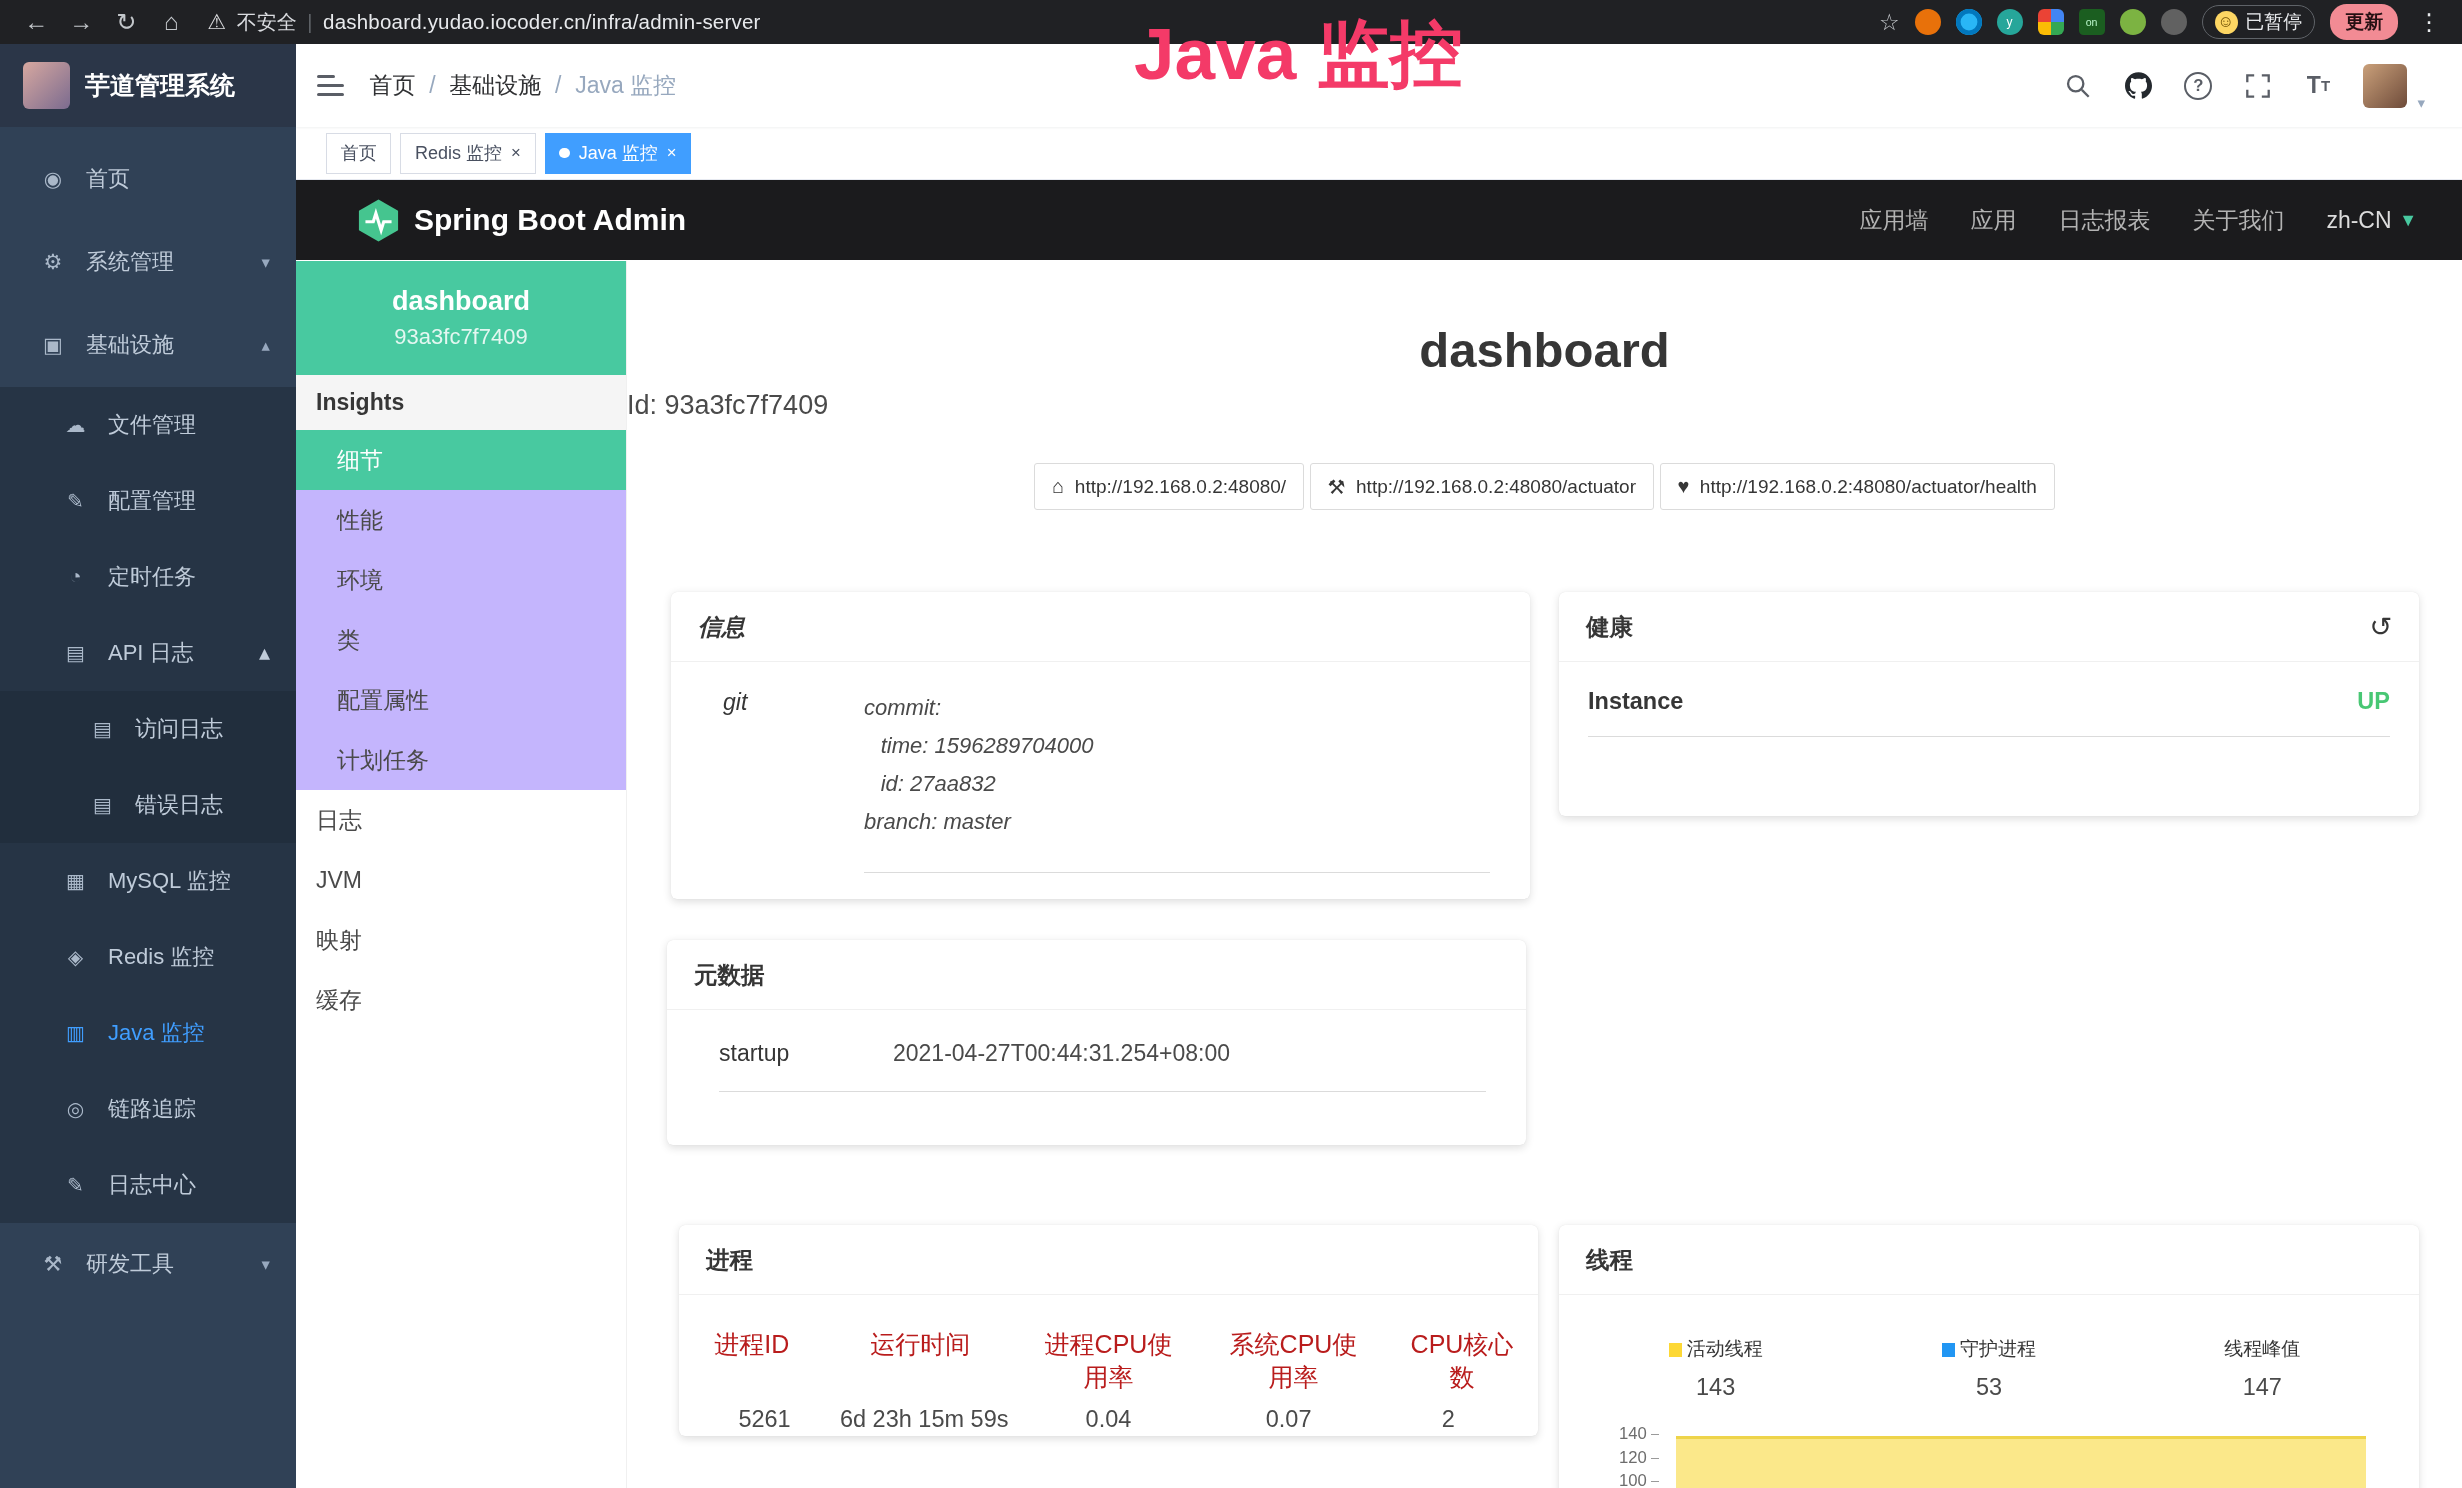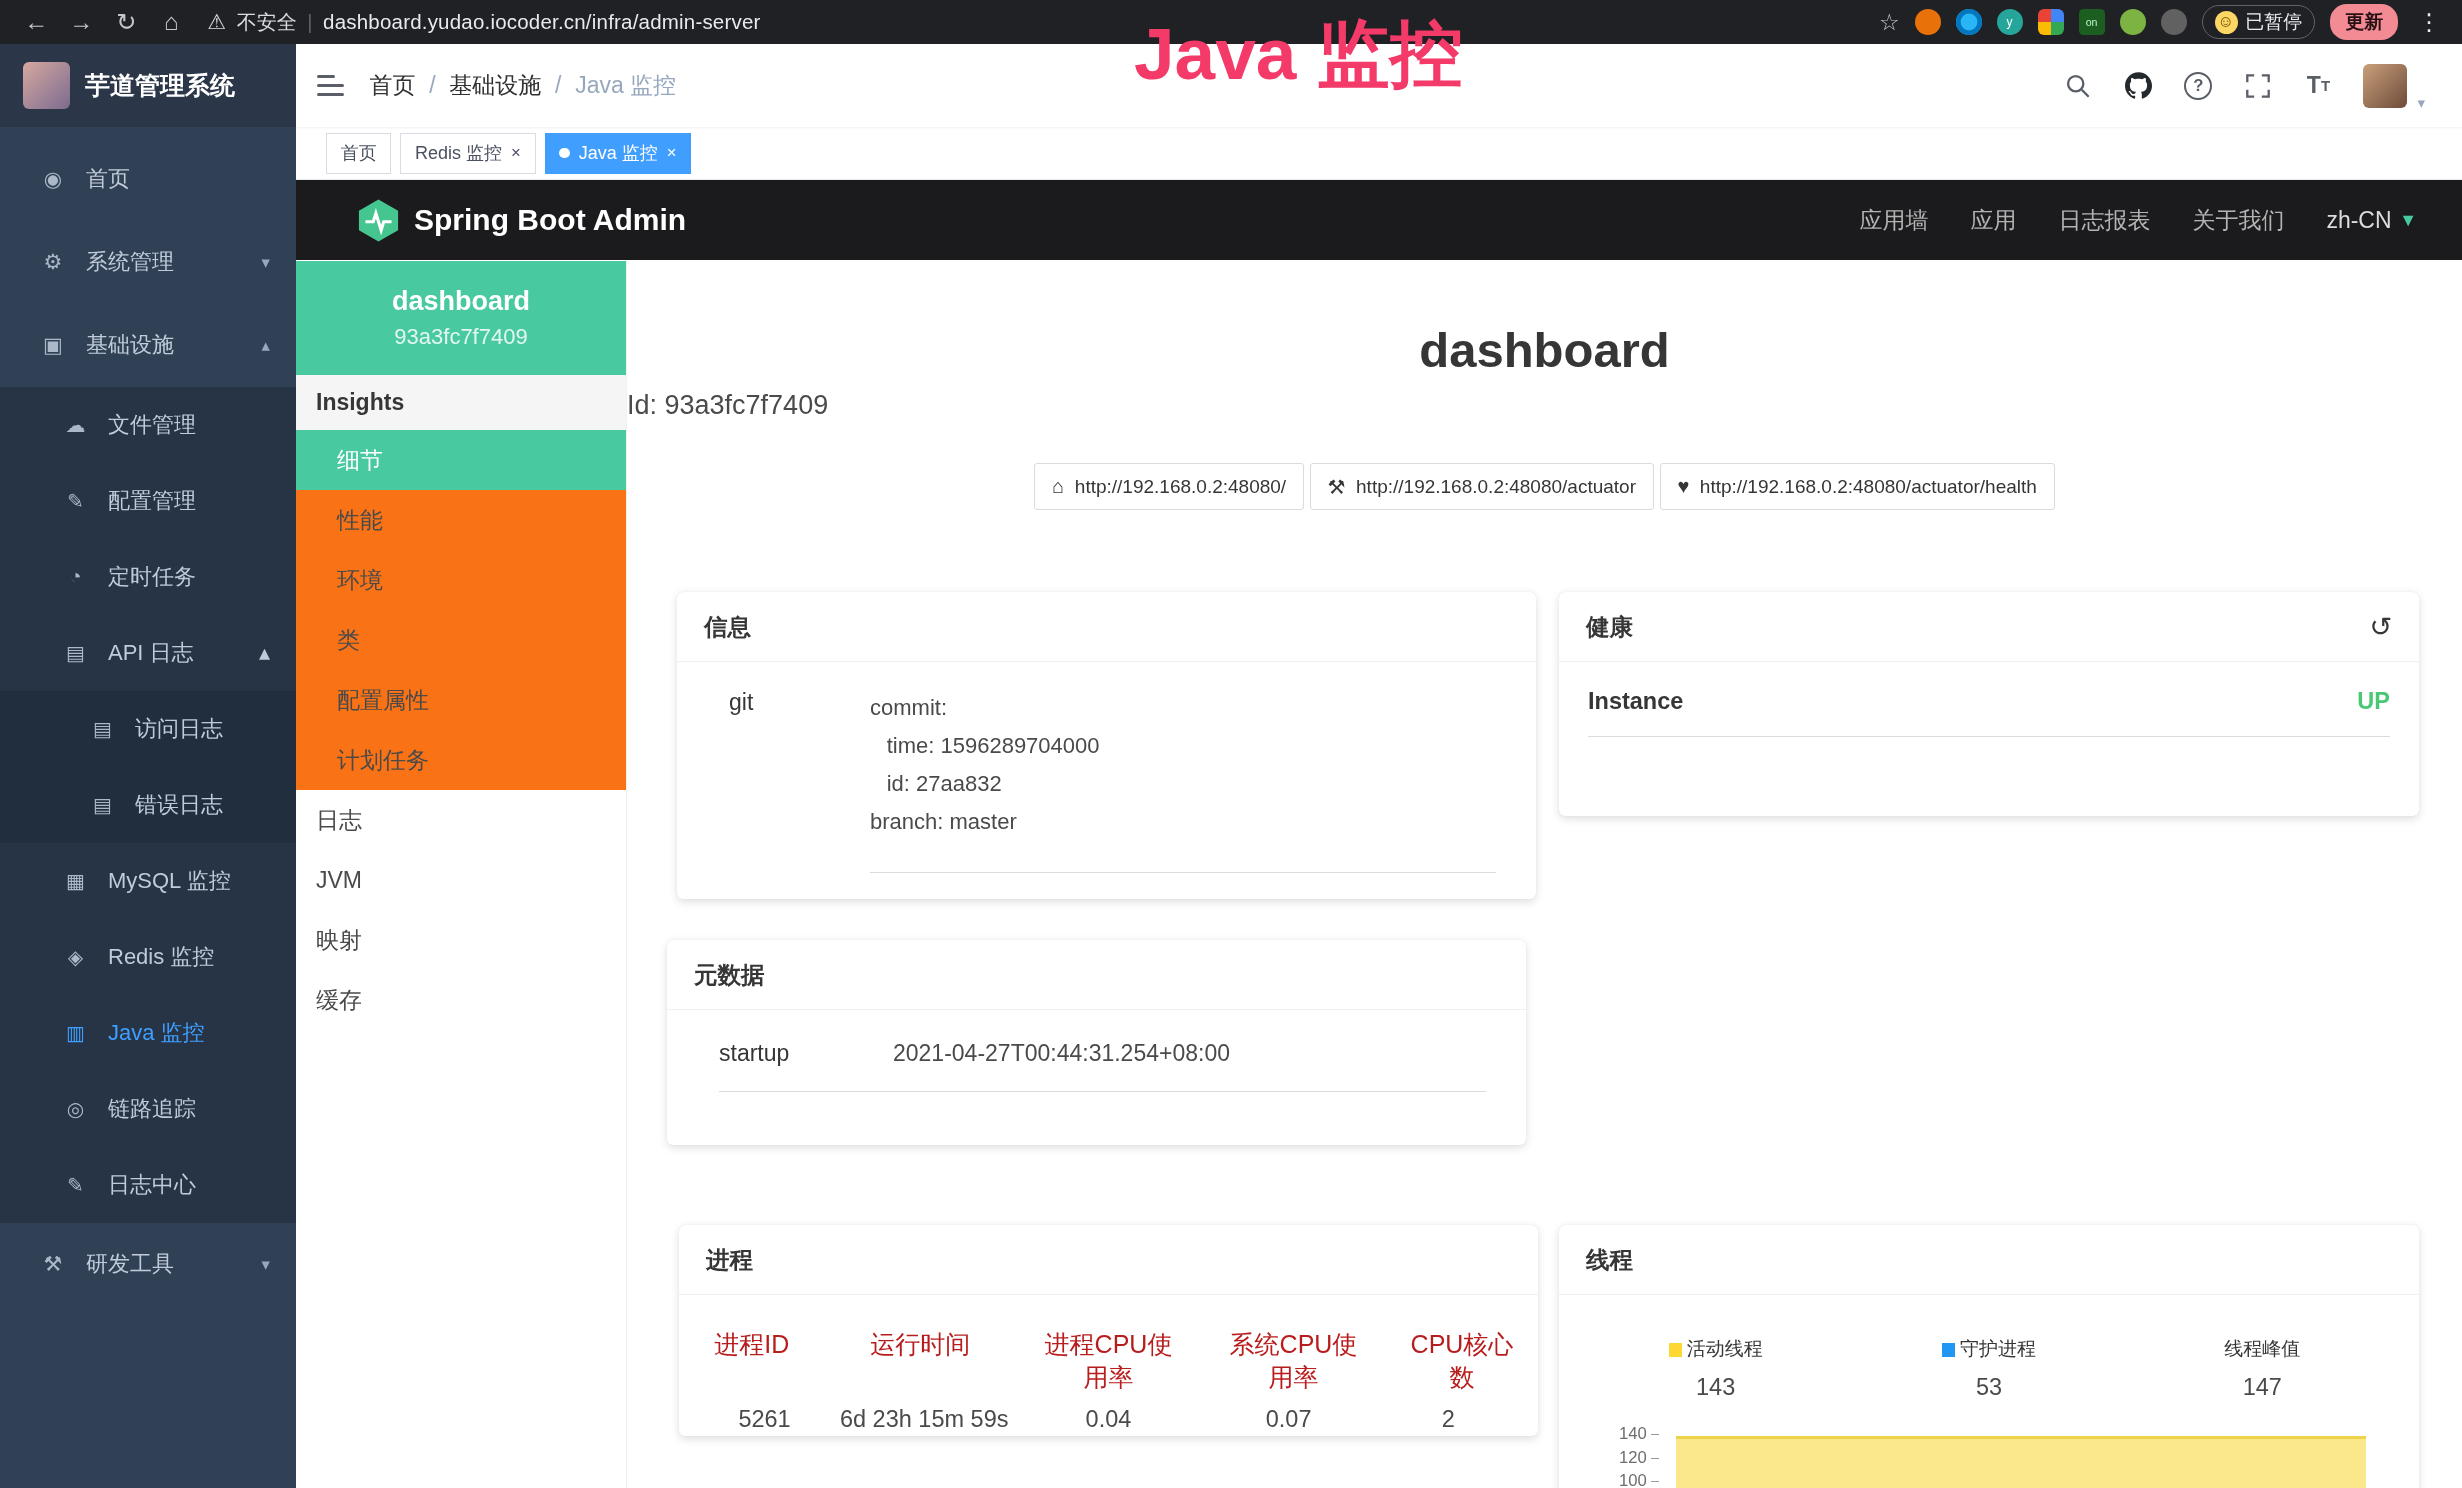--- a/index.html
+++ b/index.html
@@ -78,37 +78,37 @@
   .sba-links{margin-left:auto;display:flex;align-items:center;gap:42px;font-size:23px;color:#b3b3b3;}
   .sba-links .locale{color:#dcdcdc;display:flex;align-items:center;gap:7.6px;}
   .locale .caret{color:#48c9a0;font-size:18px;}
 
   
   .sba-side{position:absolute;top:261px;left:296px;width:331px;height:1228px;background:#fff;border-right:0.8px solid #f0f0f0;box-sizing:border-box;z-index:15;}
   .inst{height:114px;background:#48c9a0;color:#fff;display:flex;flex-direction:column;align-items:center;justify-content:center;gap:7.6px;}
   .inst-name{font-size:27px;font-weight:700;}
   .inst-id{font-size:22px;color:rgba(255,255,255,.85);}
   .sect{height:55px;background:#f5f5f5;display:flex;align-items:center;padding-left:20px;font-size:23px;font-weight:700;color:#363636;}
-  .sub-item{height:60px;background:#f97316;display:flex;align-items:center;padding-left:41px;font-size:23px;color:#4a4a4a;cursor:pointer;}
+  .sub-item{height:60px;background:#c4b5fd;display:flex;align-items:center;padding-left:41px;font-size:23px;color:#4a4a4a;cursor:pointer;}
   .sub-item.active{background:#48c9a0;color:#fff;}
   .root-item{height:60px;display:flex;align-items:center;padding-left:20px;font-size:23px;color:#4a4a4a;cursor:pointer;}
 
   
   .main{position:absolute;top:261px;left:627px;width:1835px;height:1228px;background:#fff;overflow:hidden;z-index:10;}
   .page-title{padding-top:61px;text-align:center;font-size:49px;font-weight:700;color:#363636;}
   .page-subtitle{margin-top:12px;font-size:27px;color:#4a4a4a;}
   .links{margin-top:42px;display:flex;justify-content:center;gap:6px;}
   .linkbtn{display:flex;align-items:center;gap:10.6px;border:0.8px solid #dbdbdb;border-radius:3px;padding:10.6px 16.7px;font-size:19px;color:#363636;cursor:pointer;background:#fff;}
   .linkbtn .li{font-size:20px;}
 
   .card{position:absolute;background:#fff;border-radius:6px;box-shadow:0 2.3px 9px rgba(10,10,10,.13),0 0 0.8px rgba(10,10,10,.12);box-sizing:border-box;}
   .card-title{height:70px;display:flex;align-items:center;justify-content:space-between;padding:0 27px;font-size:23.5px;font-weight:700;color:#363636;border-bottom:1.5px solid #f0f0f0;box-sizing:border-box;}
   .hist{font-weight:400;font-size:27px;color:#363636;cursor:pointer;}
 
-  .card.info{left:50px;top:331px;width:859px;height:307px;}
+  .card.info{left:44px;top:331px;width:859px;height:307px;font-style:italic;}
   .info-body{display:flex;padding:27px 40px 0 52px;}
   .info-key{width:141px;font-size:23px;color:#363636;}
   .info-val{flex:1;font-size:22px;color:#4a4a4a;line-height:38px;border-bottom:0.8px solid #dbdbdb;padding-bottom:31px;}
   .info-val .ind{padding-left:16.7px;}
 
   .card.health{left:932px;top:331px;width:860px;height:224px;}
   .health-body{padding:26px 29px 0 29px;}
   .health-row{display:flex;align-items:center;justify-content:space-between;border-bottom:0.8px solid #dbdbdb;padding-bottom:21px;}
   .inst-label{font-size:23.5px;font-weight:700;color:#363636;}
   .up{font-size:23.5px;font-weight:700;color:#48c774;}

